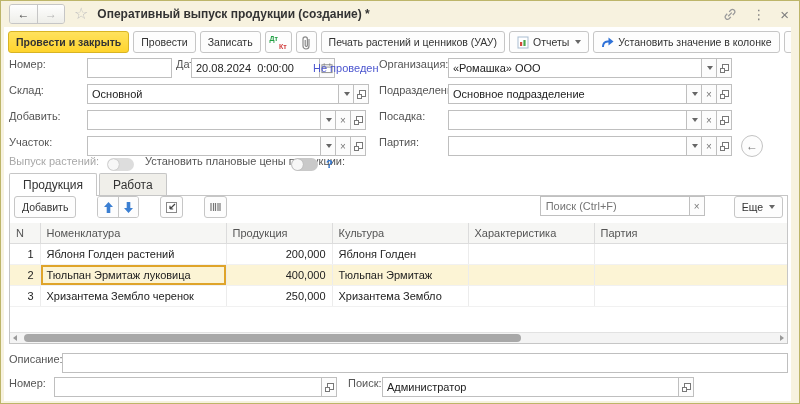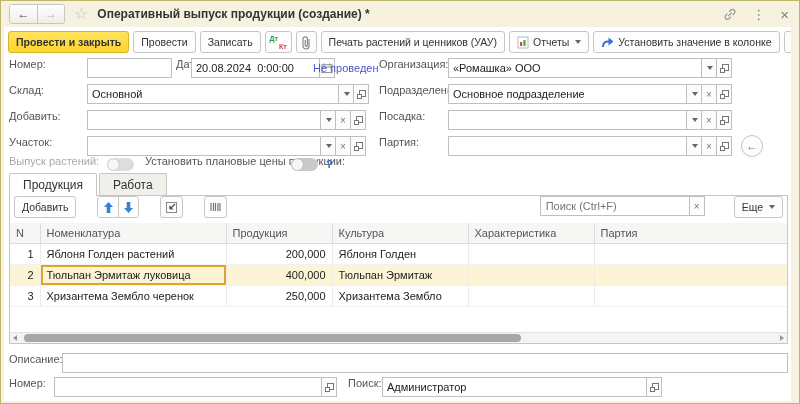--- a/index.html
+++ b/index.html
@@ -436,21 +436,21 @@
       <span class="lbl" style="left:5px">Номер:</span>
       <div class="fgrp" style="left:50px; width:283px">
         <input class="inp" value="" style="">
         <span class="fb">
             <span class="openico">
               <i></i>
             </span>
           </span>
       </div>
       <span class="lbl" style="left:344px">Поиск:</span>
-      <div class="fgrp" style="left:378px; width:280px">
+      <div class="fgrp" style="left:378px; width:312px">
         <input class="inp" value="Администратор" style="">
         <span class="fb">
             <span class="openico">
               <i></i>
             </span>
           </span>
       </div>
     </div>
 
   </div>

